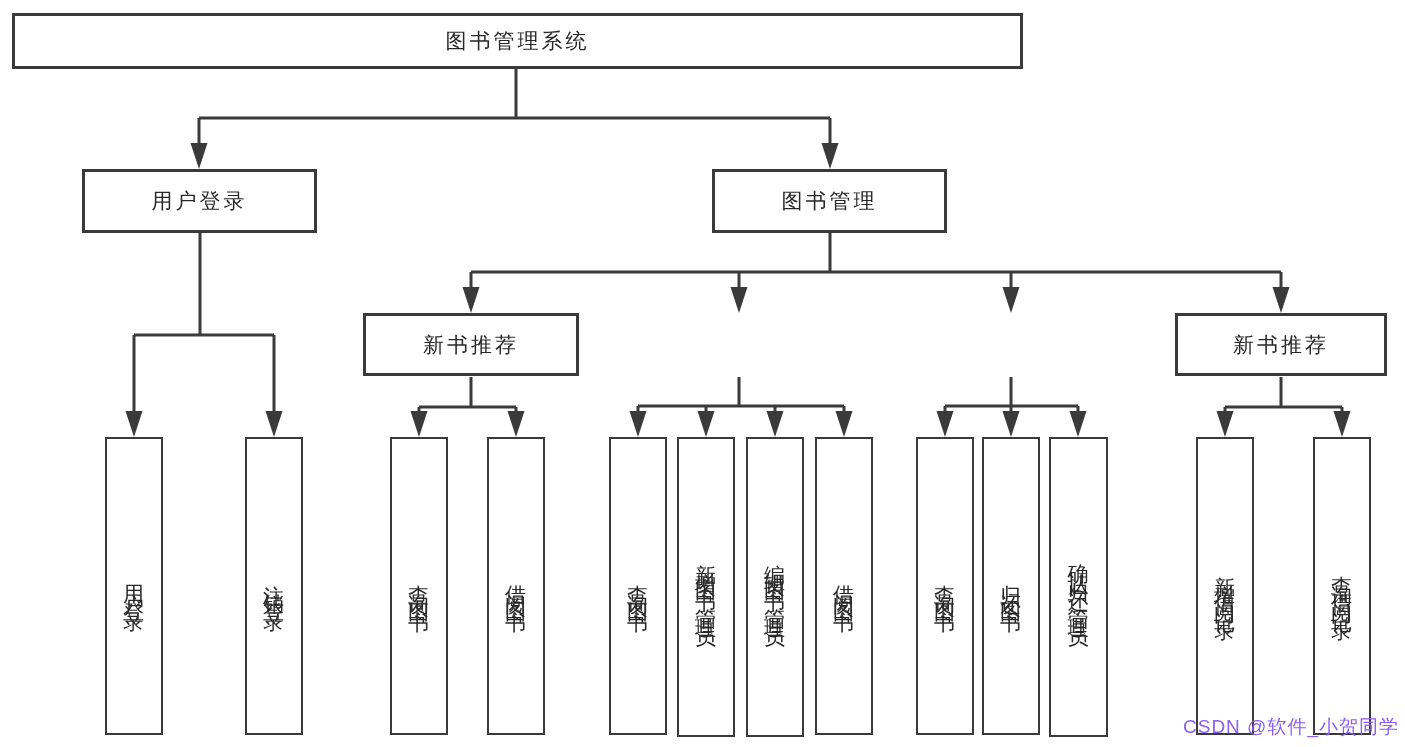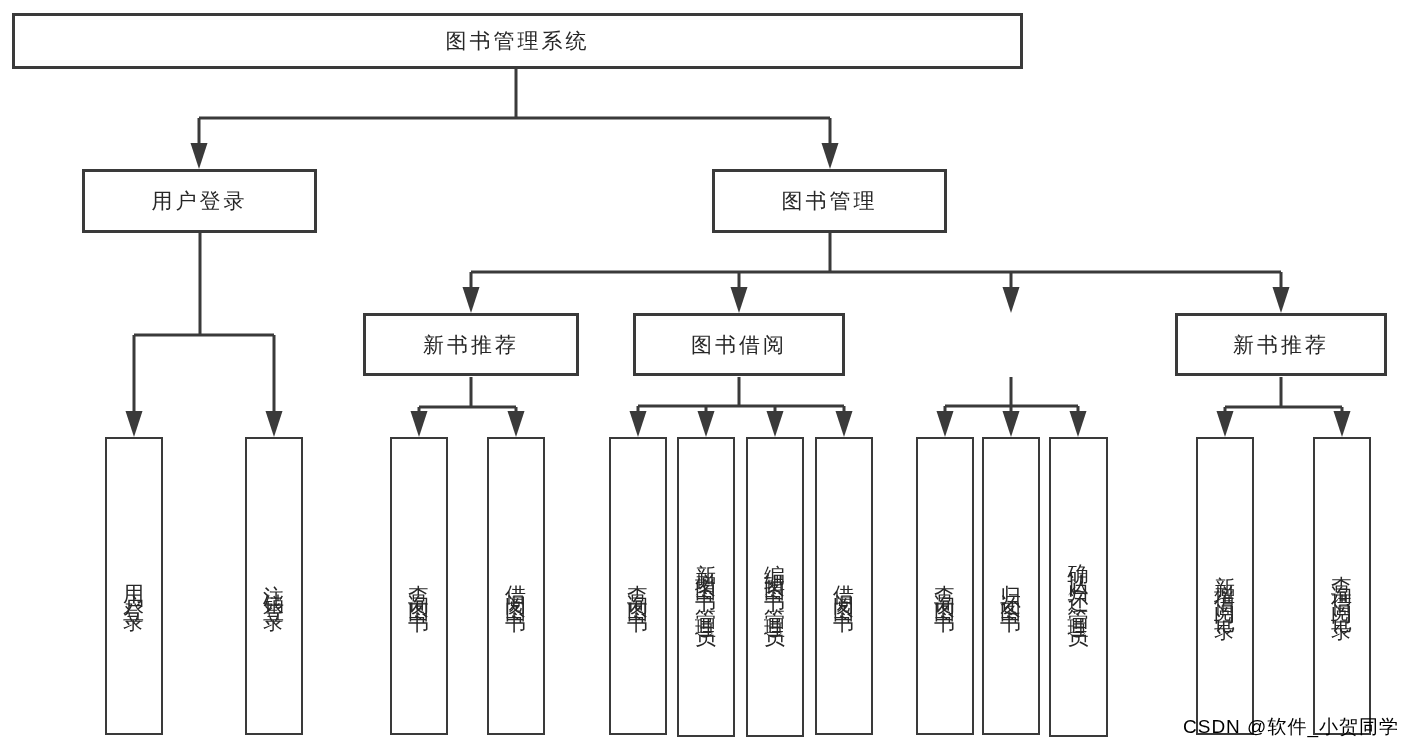--- a/index.html
+++ b/index.html
@@ -32,21 +32,21 @@
     font-size:21px;
     letter-spacing:9px;
     line-height:1;
   }
   .watermark{
     position:absolute;
     left:1183px;top:714px;
     z-index:5;
     font-size:19px;
     letter-spacing:1px;
-    color:#000000;
+    color:#8b5cf6;
     white-space:nowrap;
   }
 </style>
 </head>
 <body>
 
 <div class="canvas">
 
   <svg class="connectors" width="1405" height="747" viewBox="0 0 1405 747">
     <g stroke="#3a3a3a" stroke-width="3" fill="none">
@@ -95,23 +95,20 @@
   <div class="box v-box" style="left:105px;top:437px;width:58px;height:298px">
     <span>用户登录</span>
   </div>
   <div class="box v-box" style="left:245px;top:437px;width:58px;height:298px">
     <span>注销登录</span>
   </div>
 
   <div class="box h-box" style="left:363px;top:313px;width:216px;height:63px">
     <span>新书推荐</span>
   </div>
-  <div class="box h-box" style="left:633px;top:313px;width:212px;height:63px">
-    <span>图书借阅</span>
-  </div>
   <div class="box h-box" style="left:1175px;top:313px;width:212px;height:63px">
     <span>新书推荐</span>
   </div>
 
   <div class="box v-box" style="left:390px;top:437px;width:58px;height:298px">
     <span>查询图书</span>
   </div>
   <div class="box v-box" style="left:487px;top:437px;width:58px;height:298px">
     <span>借阅图书</span>
   </div>

